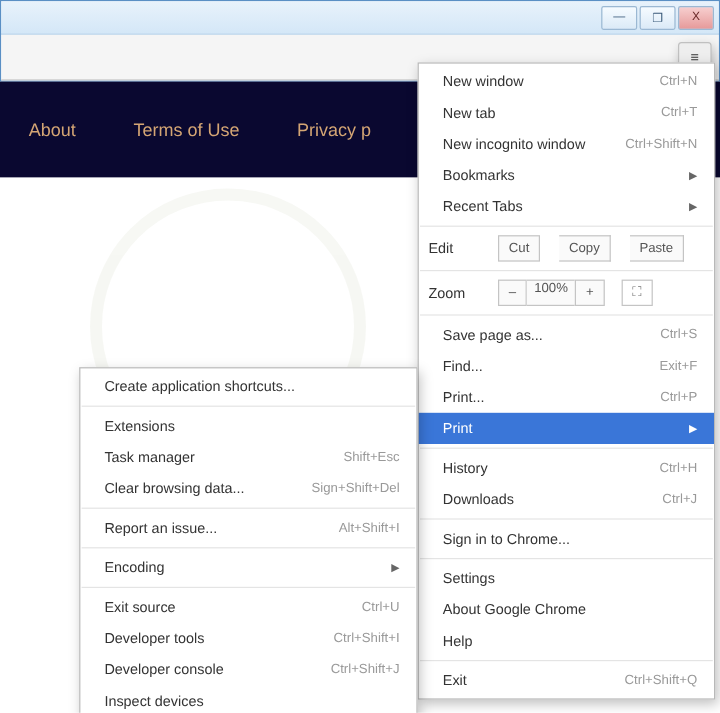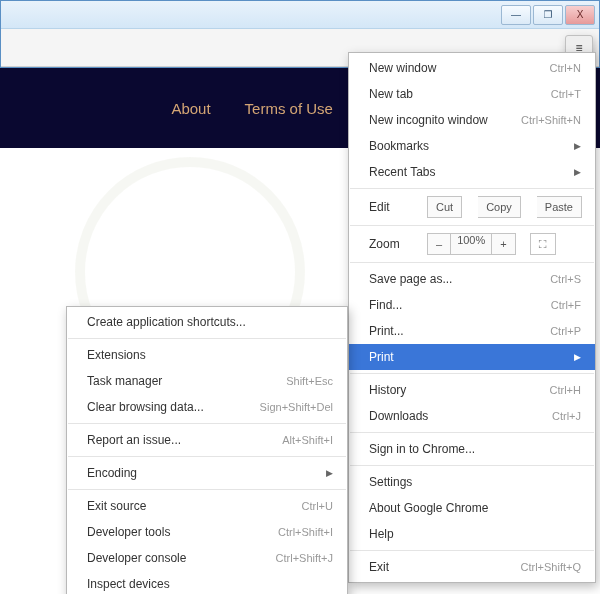--- a/index.html
+++ b/index.html
@@ -7,37 +7,37 @@
 
 .window-frame { border: 1px solid #5a8fc4; background: #d4e7f7; }
 .title-bar { height: 28px; background: linear-gradient(#e8f2fb,#d4e7f7); display:flex; justify-content:flex-end; align-items:center; padding:0 4px; border-bottom:1px solid #b8d4ea;}
 .win-btn { width: 30px; height: 20px; margin-left: 2px; border:1px solid #9bb8d3; border-radius:2px; background:linear-gradient(#f6fbff,#dbeaf7); display:flex; align-items:center; justify-content:center; font-size:10px; color:#3a5a7a;}
 .win-btn.close { background: linear-gradient(#f7cfcf,#e69a9a); color:#6a2a2a;}
 
 .toolbar-area { height: 38px; background:#f5f5f5; border-bottom:1px solid #d0d0d0; display:flex; justify-content:flex-end; align-items:center; padding:0 6px; gap:4px;}
 .toolbar-icon { width:28px; height:26px; border:1px solid transparent; border-radius:3px; display:flex; align-items:center; justify-content:center; font-size:16px; color:#6a6a6a;}
 .toolbar-icon.menu { border:1px solid #c0c0c0; background:#eee;}
 
-.page-header { height: 80px; background:#0a0830; display:flex; align-items:center; padding:0 24px; gap:34px;justify-content:center;}
+.page-header { height: 80px; background:#0a0830; display:flex; align-items:center; padding:0 24px; gap:48px;}
 .page-header a { color:#d4a574; font-size:15px; text-decoration:none;}
 
 .page-body { position:relative; height: 448px; background:#fff; overflow:hidden;}
 
 .watermark { position:absolute; inset:0; opacity:0.06; pointer-events:none; display:flex; align-items:center; justify-content:center;}
 .watermark svg { width: 500px; height: 500px; }
 
 .menu { position:absolute; background:#fff; border:1px solid #b8b8b8; box-shadow:2px 4px 10px rgba(0,0,0,.25); font-size:12px; color:#333; padding:2px 0;}
 .menu-item { height:26px; display:flex; align-items:center; justify-content:space-between; padding:0 14px 0 20px; white-space:nowrap; cursor:default;}
 .menu-item .label {}
 .menu-item .shortcut { color:#999; font-size:11px; margin-left:20px;}
 .menu-item .arrow { color:#666; font-size:9px; margin-left:20px;}
 .menu-item.highlight { background:#3a76d8; color:#fff;}
 .menu-item.highlight .arrow { color:#fff;}
 .menu-sep { height:1px; background:#e4e4e4; margin:3px 1px;}
-.menu-row { height:30px; display:flex; align-items:center; padding:0 10px 0 20px; gap:8px;}
+.menu-row { height:30px; display:flex; align-items:center; padding:0 10px 0 8px; gap:8px;}
 .menu-row .row-label { flex:0 0 50px;}
 .menu-row .btns { display:flex; gap:16px;}
 .menu-row .btns button, .menu-row .zoom button, .menu-row .zoom .pct { height:22px; border:1px solid #c4c4c4; background:#fafafa; font-size:11px; padding:0 8px; color:#555;}
 .menu-row .btns button + button { border-left:none;}
 .menu-row .zoom { display:flex; align-items:center; gap:0;}
 .menu-row .zoom .pct { border-left:none; border-right:none; padding:0 6px;}
 .menu-row .fs { width:26px; display:flex; align-items:center; justify-content:center; border:1px solid #c4c4c4; height:22px; margin-left:6px; font-size:11px; color:#777;}
 
 #main-menu { top: 52px; right: 4px; width: 248px;}
 #sub-menu { top: 306px; right: 252px; width: 282px;}
@@ -123,21 +123,21 @@
         <span>⛶</span>
       </div>
   </div>
   <div class="menu-sep"></div>
   <div class="menu-item">
       <span class="label">Save page as...</span>
       <span class="shortcut">Ctrl+S</span>
     </div>
   <div class="menu-item">
       <span class="label">Find...</span>
-      <span class="shortcut">Ctrl+F</span>
+      <span class="shortcut">Exit+F</span>
     </div>
   <div class="menu-item">
       <span class="label">Print...</span>
       <span class="shortcut">Ctrl+P</span>
     </div>
   <div class="menu-item highlight">
       <span class="label">Print</span>
       <span class="arrow">▶</span>
     </div>
   <div class="menu-sep"></div>

